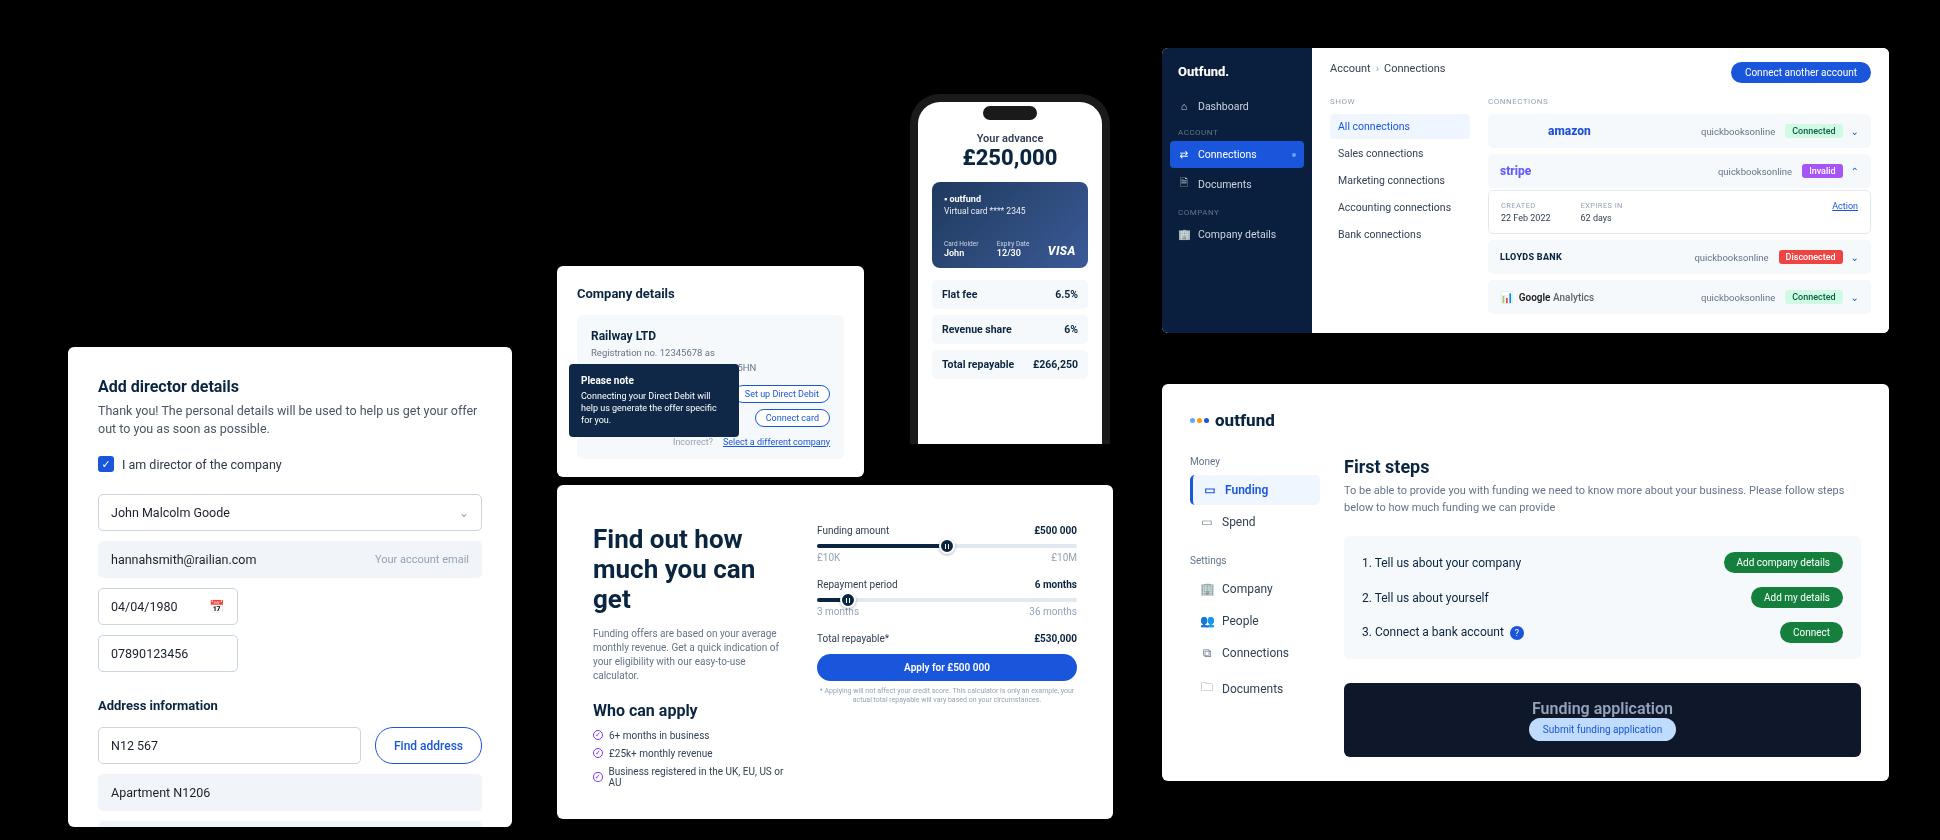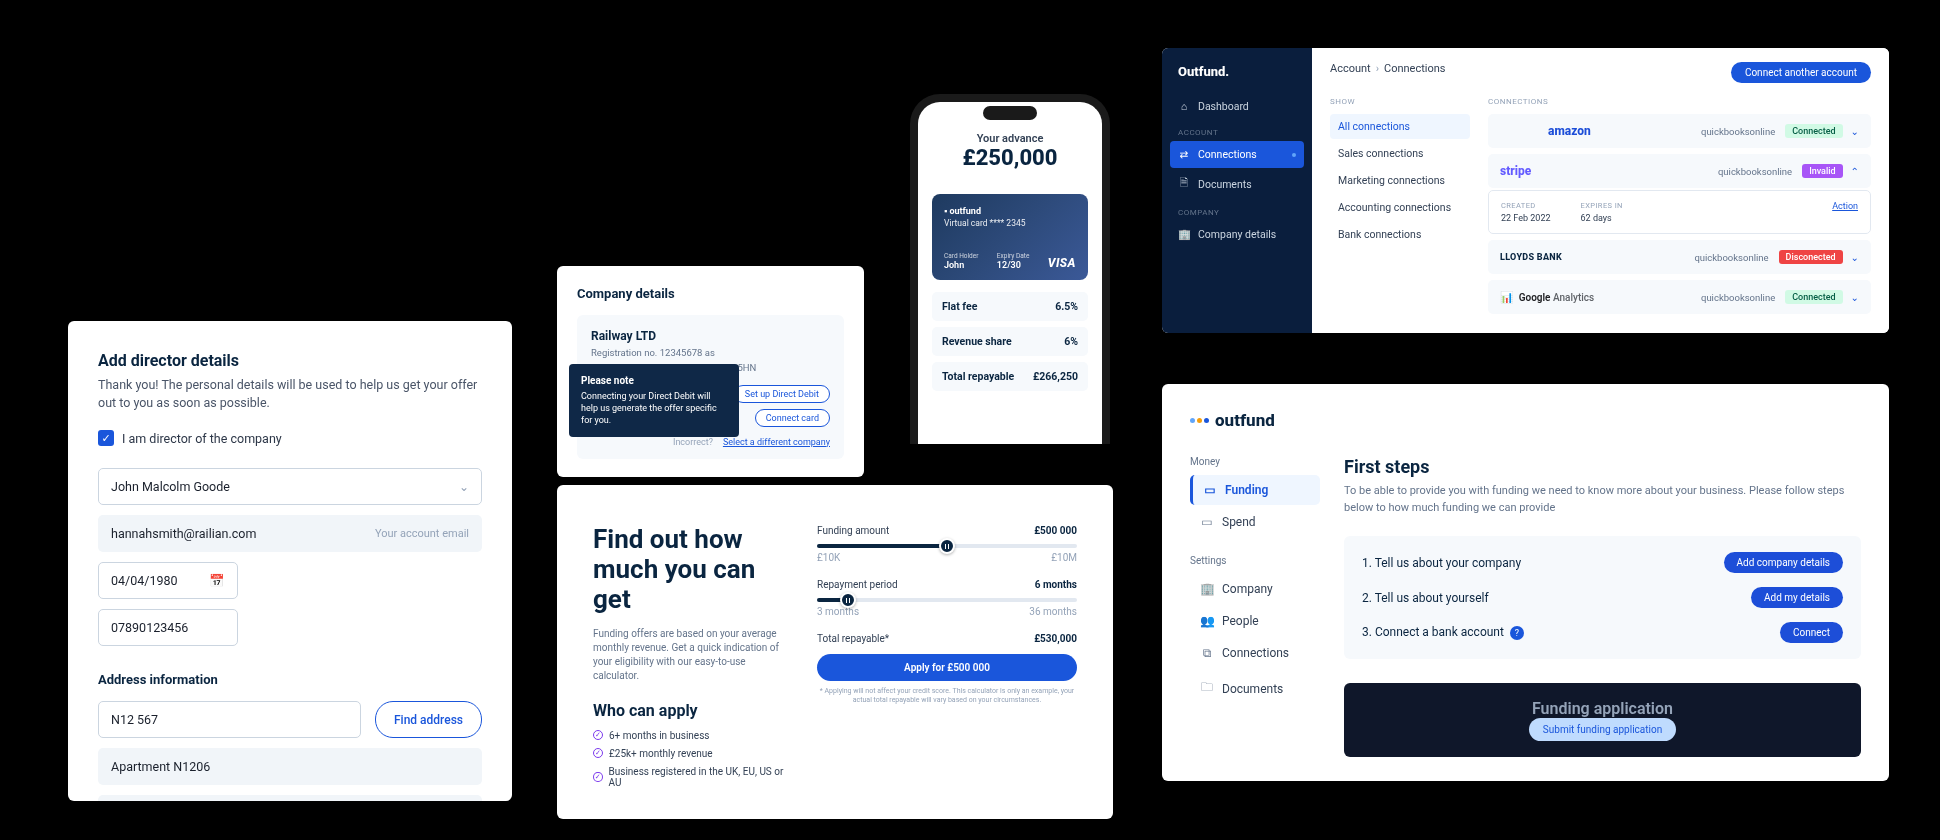--- a/index.html
+++ b/index.html
@@ -1,21 +1,21 @@
 <!DOCTYPE html>
 <html><head>
 <meta charset="utf-8">
 <style>
 * { box-sizing: border-box; margin: 0; padding: 0; font-family: -apple-system, BlinkMacSystemFont, "Segoe UI", Roboto, Arial, sans-serif; }
 body { background: #000; width: 1940px; height: 840px; position: relative; overflow: hidden; }
 
 .panel { background: #fff; border-radius: 6px; position: absolute; box-shadow: 0 2px 12px rgba(0,0,0,.15); }
 
 
-.director { left: 68px; top: 321px; width: 444px; padding: 30px 30px 16px; height: 480px; overflow:hidden;}
+.director { left: 68px; top: 347px; width: 444px; padding: 30px 30px 16px; height: 480px; overflow:hidden;}
 .director h3 { font-size: 16px; color:#0a2540; font-weight:700; margin-bottom:6px;}
 .director .sub { font-size:12.5px; color:#4a5568; line-height:1.45; margin-bottom:18px;}
 .chk-row{display:flex;align-items:center;gap:8px;margin-bottom:22px;font-size:12.5px;color:#2d3748;}
 .chk{width:16px;height:16px;background:#1a56db;border-radius:3px;display:flex;align-items:center;justify-content:center;color:#fff;font-size:11px;}
 .fld{background:#f1f5f9;border-radius:5px;padding:10px 12px;font-size:12.5px;color:#1a202c;margin-bottom:10px;display:flex;align-items:center;justify-content:space-between;border:1px solid transparent;}
 .fld.out{background:#fff;border:1px solid #cbd5e0;}
 .fld .hint{color:#94a3b8;font-size:11px;}
 .fld .chev{color:#94a3b8;font-size:12px;}
 .date-fld{background:#fff;border:1px solid #cbd5e0;border-radius:5px;padding:10px 12px;font-size:12.5px;color:#1a202c;margin-bottom:10px;display:flex;align-items:center;justify-content:space-between;width:140px;}
 .phone-fld{background:#fff;border:1px solid #cbd5e0;border-radius:5px;padding:10px 12px;font-size:12.5px;color:#1a202c;margin-bottom:26px;width:140px;}
@@ -39,21 +39,21 @@
 .comp-foot{display:flex;justify-content:flex-end;gap:10px;margin-top:10px;font-size:9px;}
 .comp-foot .inc{color:#94a3b8;}
 .comp-foot .link{color:#1a56db;text-decoration:underline;}
 
 
 .phone-wrap{position:absolute;left:910px;top:94px;width:200px;height:350px;}
 .phone-bezel{width:200px;height:350px;border:8px solid #1a1a1a;border-bottom:0;border-radius:30px 30px 0 0;background:#fff;overflow:hidden;position:relative;}
 .notch{position:absolute;top:4px;left:50%;transform:translateX(-50%);width:54px;height:14px;background:#1a1a1a;border-radius:10px;}
 .phone-inner{padding:30px 14px 0;}
 .adv-lbl{text-align:center;font-size:11px;color:#334155;font-weight:600;}
-.adv-amt{text-align:center;font-size:22px;font-weight:800;color:#0a2540;margin-bottom:24px;}
+.adv-amt{text-align:center;font-size:22px;font-weight:800;color:#0a2540;margin-bottom:12px;}
 .vcard{background:linear-gradient(135deg,#1e3a5f,#2d4a7a,#3b5998);border-radius:8px;padding:12px;color:#fff;height:86px;position:relative;margin-bottom:12px;}
 .vcard .brand{font-size:9px;font-weight:700;}
 .vcard .num{font-size:8.5px;margin-top:2px;opacity:.9;}
 .vcard .bot{position:absolute;bottom:10px;left:12px;right:12px;display:flex;justify-content:space-between;align-items:flex-end;}
 .vcard .lbl{font-size:6.5px;opacity:.75;}
 .vcard .val{font-size:9px;font-weight:600;}
 .vcard .visa{font-size:12px;font-weight:800;font-style:italic;letter-spacing:.5px;}
 .fee-row{display:flex;justify-content:space-between;background:#f6f9fc;border-radius:5px;padding:8px 10px;margin-bottom:6px;font-size:10.5px;}
 .fee-row .k{font-weight:700;color:#0a2540;}
 .fee-row .v{font-weight:700;color:#0a2540;}
@@ -132,21 +132,21 @@
 .onb-ni.active{background:#eff6ff;color:#1a56db;border-left:3px solid #1a56db;font-weight:600;}
 .onb-ico{width:14px;text-align:center;color:#64748b;}
 .onb-ni.active .onb-ico{color:#1a56db;}
 .onb-main{flex:1;}
 .onb-main h2{font-size:18px;font-weight:700;color:#0a2540;margin-bottom:6px;}
 .onb-main .d{font-size:11px;color:#64748b;line-height:1.5;margin-bottom:20px;}
 .steps{background:#f6f9fc;border-radius:6px;padding:16px 18px;margin-bottom:24px;}
 .step{display:flex;align-items:center;justify-content:space-between;font-size:12px;color:#0a2540;margin-bottom:14px;}
 .step:last-child{margin-bottom:0;}
 .step .q{width:14px;height:14px;border-radius:50%;background:#1a56db;color:#fff;font-size:9px;display:inline-flex;align-items:center;justify-content:center;margin-left:6px;}
-.step-btn{background:#1d4ed8;color:#fff;border:none;border-radius:13px;padding:5px 13px;font-size:10px;}
+.step-btn{background:#15803d;color:#fff;border:none;border-radius:13px;padding:5px 13px;font-size:10px;}
 .fund-app{display:flex;align-items:center;justify-content:space-between;background:#0f172a;border-radius:6px;padding:16px 18px;flex-direction:column;}
 .fund-app .t{font-size:16px;font-weight:600;color:#94a3b8;}
 .fund-app .b{background:#bfdbfe;color:#1a56db;border-radius:13px;padding:6px 14px;font-size:10px;border:none;}
 
 .ic{display:inline-block;width:12px;text-align:center;}
 </style>
 </head>
 <body>
 
 <div class="panel director">

